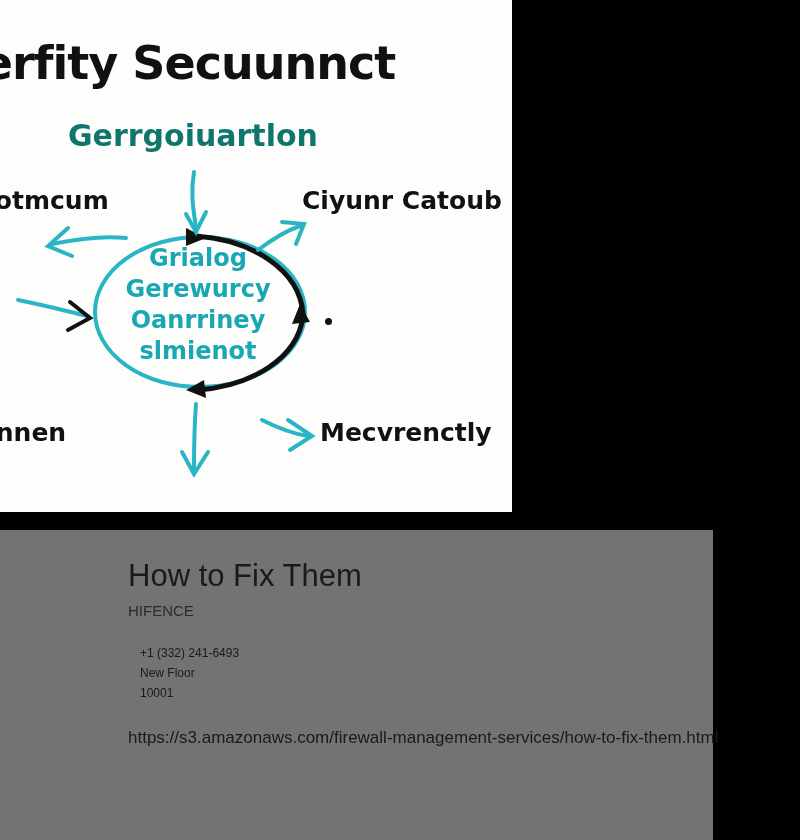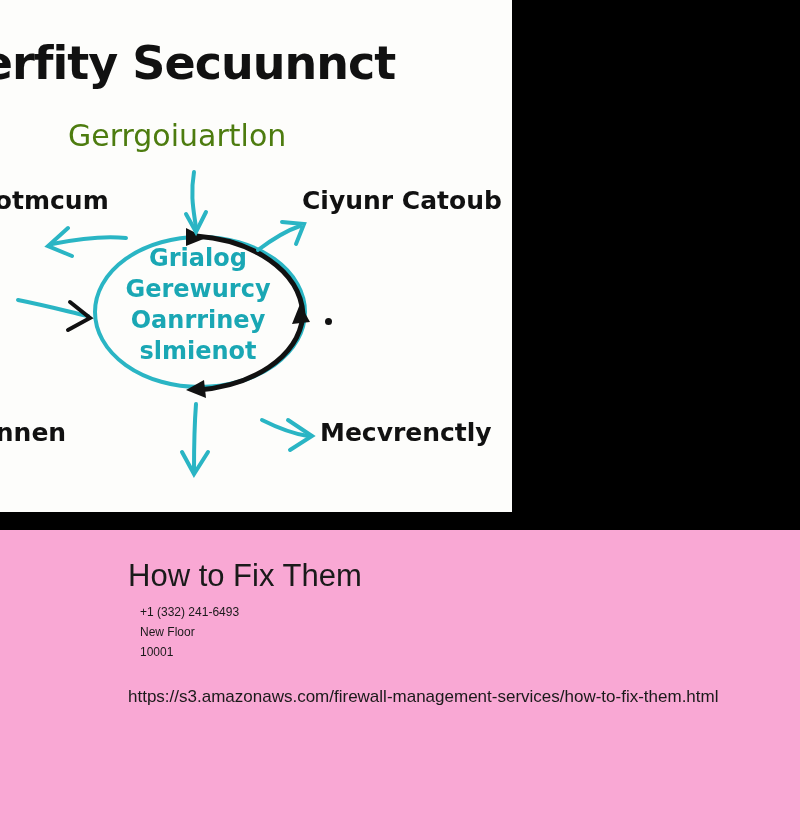--- a/index.html
+++ b/index.html
@@ -44,23 +44,23 @@
     font-size: 46px;
     letter-spacing: -1px;
     color: #111;
     white-space: nowrap;
   }
   .sketch-sub {
     position: absolute;
     left: 68px;
     top: 118px;
     font-family: "DejaVu Sans", sans-serif;
-    font-weight: normal;
+    font-weight: bold;
     font-size: 30px;
-    color: #4d7c0f;
+    color: #0f766e;
     white-space: nowrap;
   }
 
   .node-label {
     position: absolute;
     font-family: "DejaVu Sans", sans-serif;
     font-weight: bold;
     font-size: 25px;
     color: #111;
     white-space: nowrap;
@@ -101,23 +101,23 @@
     top: 0;
     width: 512px;
     height: 512px;
   }
 
   
   #footer {
     position: absolute;
     left: 0;
     top: 530px;
-    width: 800px;
+    width: 713px;
     height: 310px;
-    background: #f9a8d4;
+    background: #737373;
   }
   #footer-inner {
     position: absolute;
     left: 128px;
     top: 28px;
     width: 640px;
   }
   #doc-title {
     font-family: "Liberation Sans", sans-serif;
     font-size: 31px;
@@ -196,18 +196,19 @@
     <div class="center-text">Grialog
 Gerewurcy
 Oanrriney
 slmienot</div>
   </div>
 </div>
 
 <div id="footer">
   <div id="footer-inner">
     <h1 id="doc-title">How to Fix Them</h1>
+    <div id="brand">HIFENCE</div>
     <div class="contact-line">+1 (332) 241-6493</div>
     <div class="contact-line">New Floor</div>
     <div class="contact-line">10001</div>
     <div id="doc-url">https://s3.amazonaws.com/firewall-management-services/how-to-fix-them.html</div>
   </div>
 </div>
 
 </body></html>

